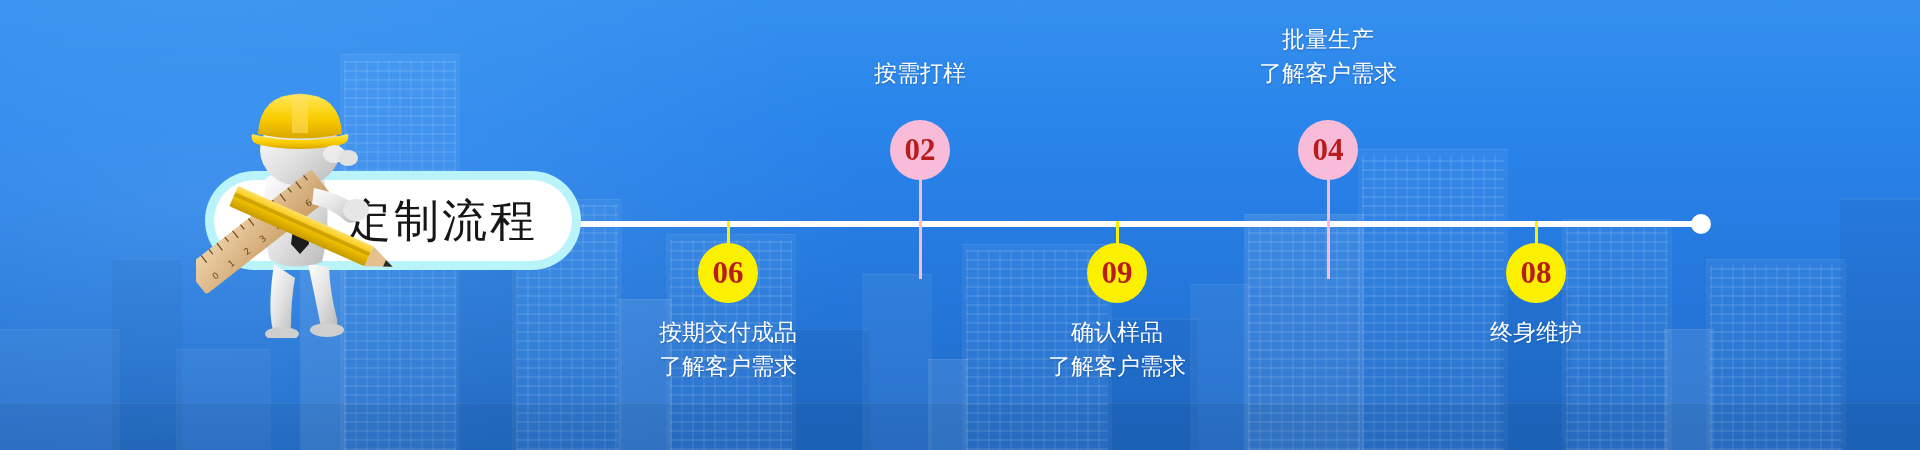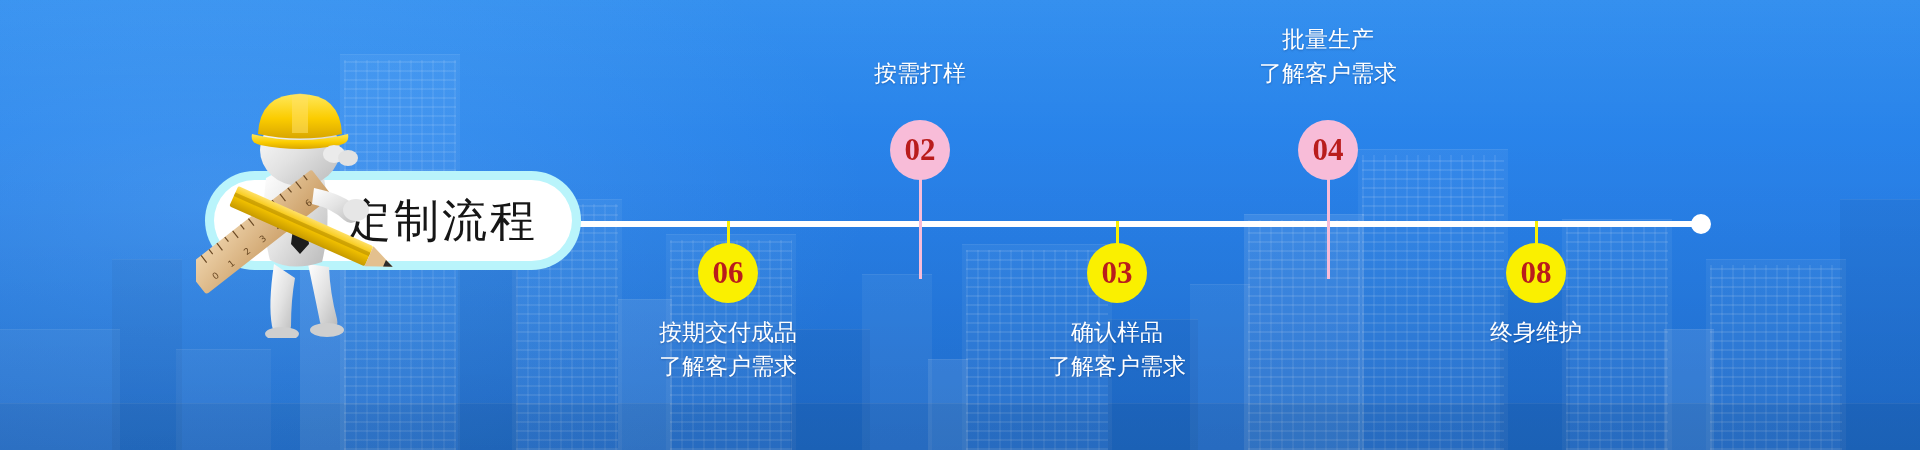--- a/index.html
+++ b/index.html
@@ -218,21 +218,21 @@
   <div class="node up" style="left:890px;top:120px;width:60px;">
     <div class="stem" style="height: 101px; background: rgb(248, 188, 216);"></div>
     <div class="bubble" style="background: rgb(248, 188, 216);">02</div>
     <div class="caption">
       <div>按需打样</div>
     </div>
   </div>
 
   <div class="node down" style="left:1087px;top:221px;width:60px;">
     <div class="stem" style="background: rgb(250, 240, 0);"></div>
-    <div class="bubble" style="background: rgb(250, 240, 0);">03</div>
+    <div class="bubble" style="background: rgb(250, 240, 0);">09</div>
     <div class="caption">
       <div>确认样品</div>
       <div>了解客户需求</div>
     </div>
   </div>
 
   <div class="node up" style="left:1298px;top:120px;width:60px;">
     <div class="stem" style="height: 101px; background: rgb(248, 188, 216);"></div>
     <div class="bubble" style="background: rgb(248, 188, 216);">04</div>
     <div class="caption">

